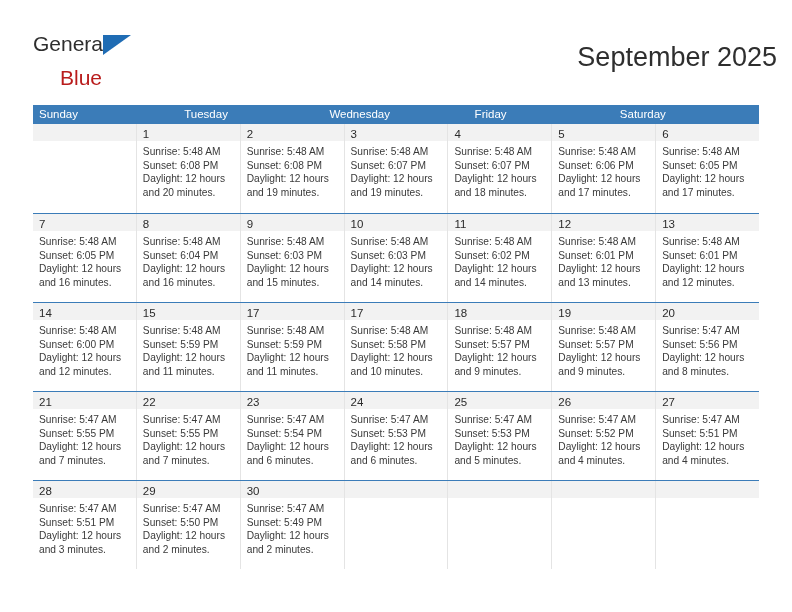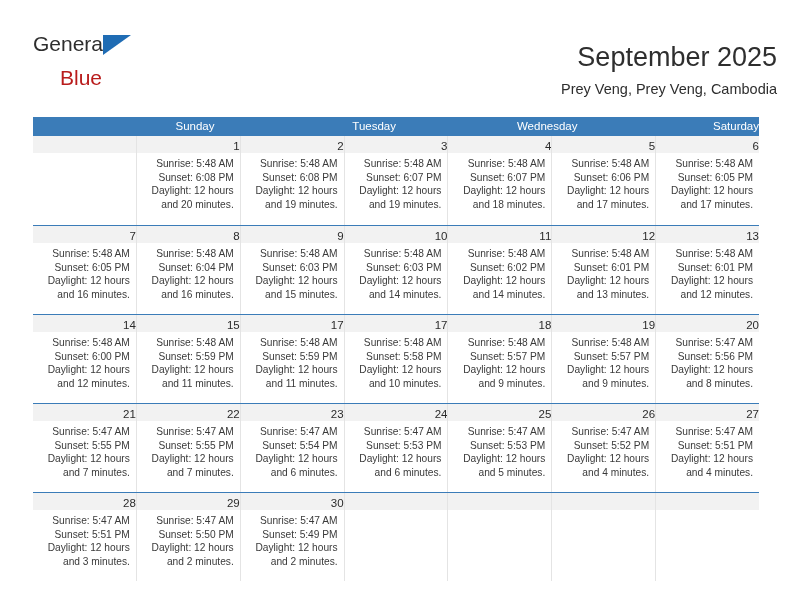--- a/index.html
+++ b/index.html
@@ -83,23 +83,22 @@
     color: #2e2e2e;
     line-height: 20px;
     margin-top: 6px;
     white-space: nowrap;
   }
 
   
   .calendar {
     position: absolute;
     left: 33px;
-    top: 117px;
+    top: 105px;
     width: 726px;
-    text-align: right;
   }
   .dow-row {
     display: flex;
     background: #3b7cb8;
     height: 19px;
   }
   .dow-cell {
     flex: 1 1 0;
     color: #ffffff;
     font-size: 11.5px;
@@ -162,30 +161,30 @@
   <div class="header">
 
     <div class="brand">
       <span class="brand-general">General</span>
       <span class="brand-triangle"></span>
       <span class="brand-blue">Blue</span>
     </div>
 
     <div class="title-block">
       <div class="cal-title">September 2025</div>
-      <div class="cal-subtitle">Prey Veng, Prey Veng, Cambodia</div>
     </div>
 
   </div>
 
   <div class="calendar">
     <div class="dow-row" id="dow-row">
         <div class="dow-cell">Sunday</div>
         <div class="dow-cell">Tuesday</div>
         <div class="dow-cell">Wednesday</div>
+        <div class="dow-cell">Friday</div>
         <div class="dow-cell">Saturday</div>
       </div>
     <div id="weeks-container">
         <div class="week first">
           <div class="day empty">
             <div class="day-num-band"><span class="day-num"></span></div>
           </div>
           <div class="day">
             <div class="day-num-band"><span class="day-num">1</span></div>
             <div class="day-info">

